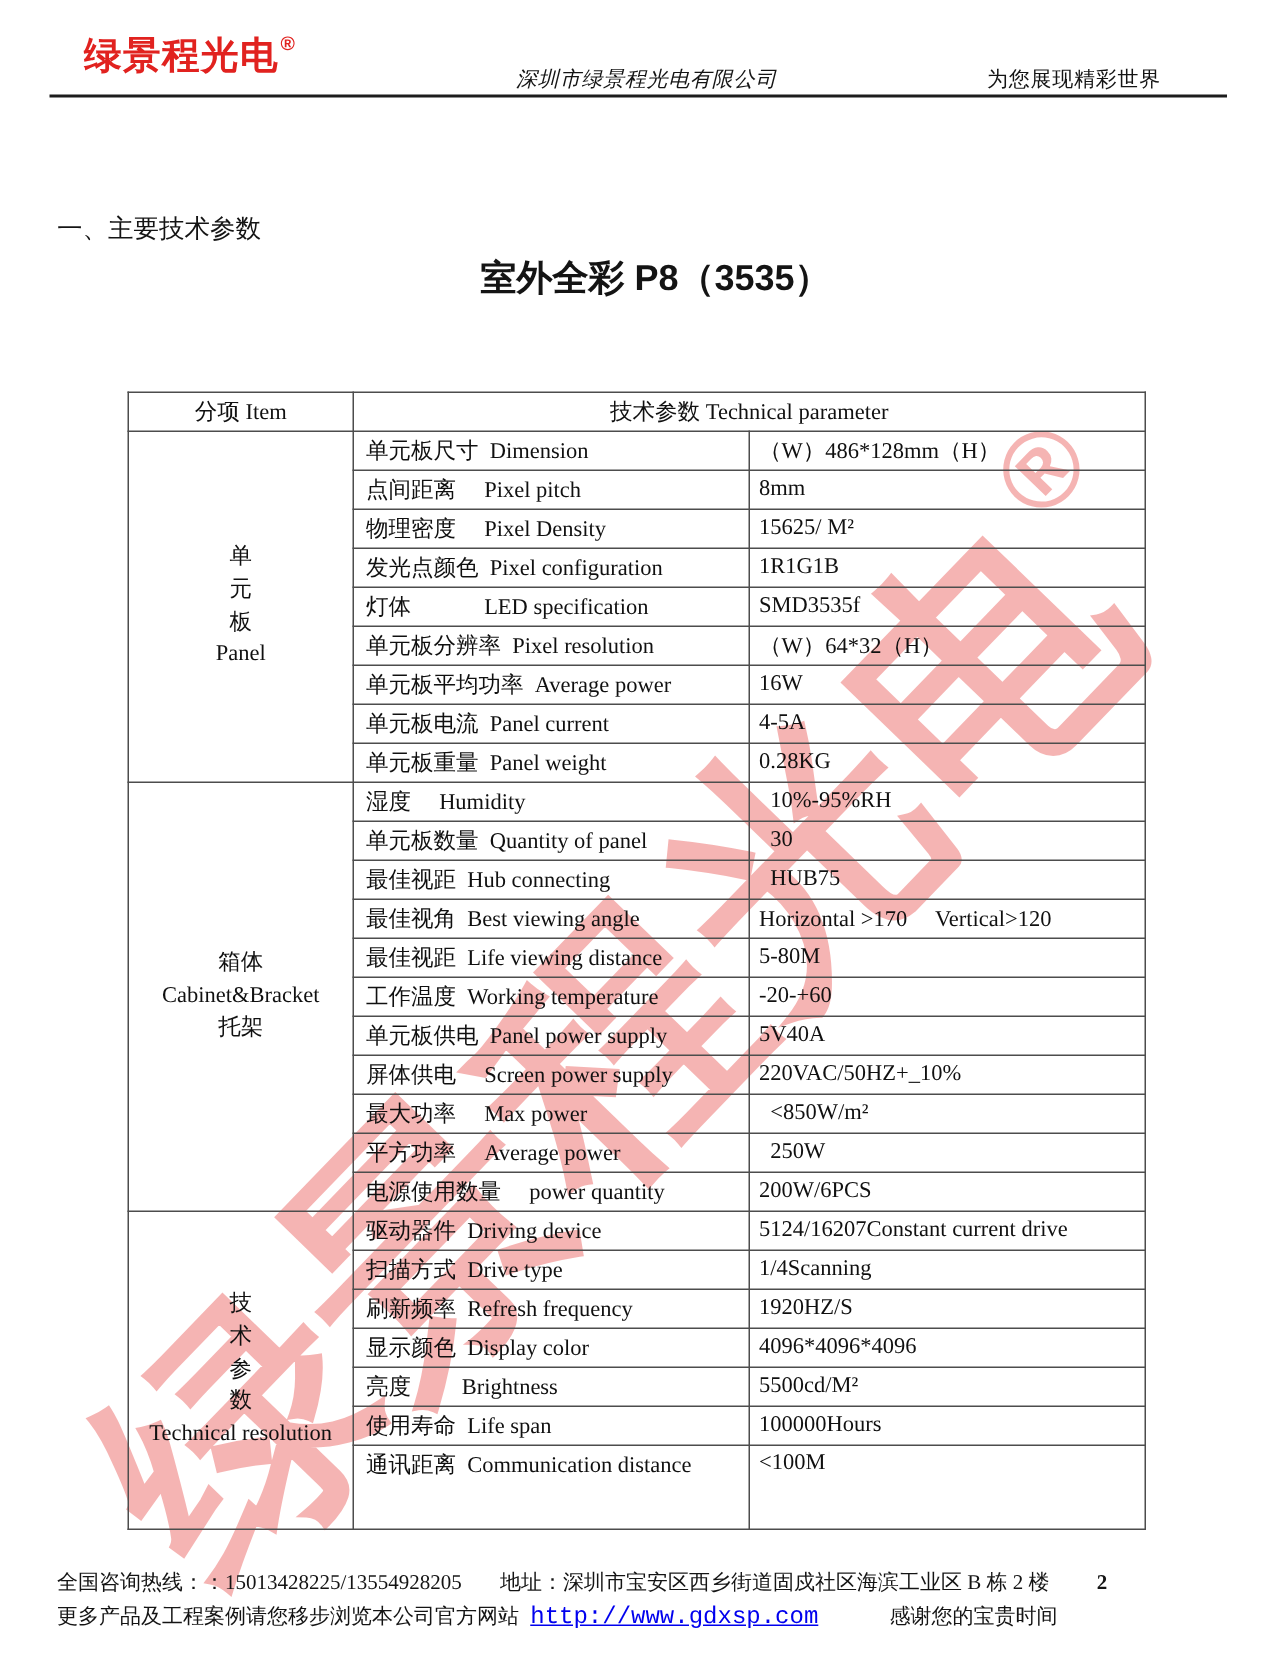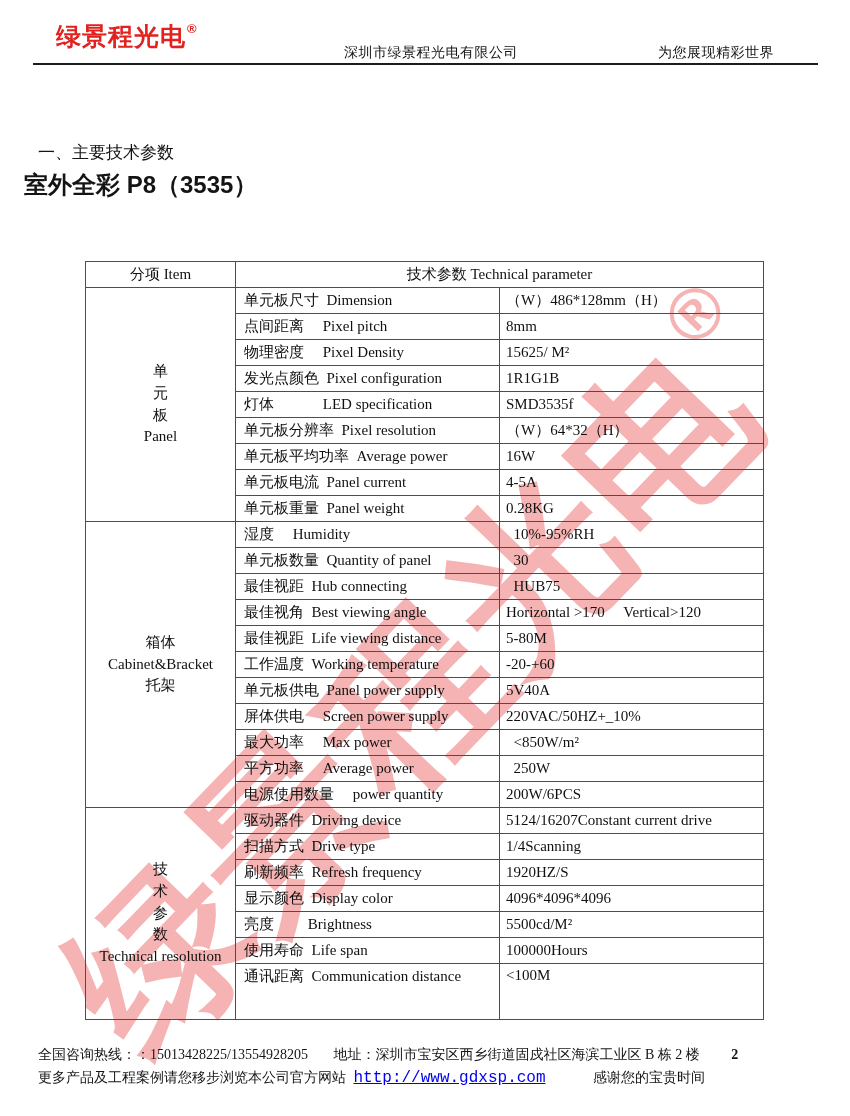--- a/index.html
+++ b/index.html
@@ -18,27 +18,27 @@
   }
   .watermark .wm-reg{font-size:72px;letter-spacing:0;vertical-align:98px;}
   .content{position:absolute;left:0;top:0;width:100%;height:100%;z-index:1;}
   
   .logo{
     position:absolute;left:56px;top:20px;
     font-family:"Liberation Sans","DejaVu Sans",sans-serif;
     font-weight:bold;font-size:25px;letter-spacing:1px;
   }
   .logo .logo-reg{font-size:13px;vertical-align:12px;margin-left:1px;}
-  .company{position:absolute;left:344px;top:44px;font-size:14px;letter-spacing:.5px;}
+  .company{position:absolute;left:344px;top:44px;font-size:14px;letter-spacing:.5px;font-style:italic;}
   .slogan{position:absolute;left:658px;top:44px;font-size:14px;letter-spacing:.5px;}
   .rule{position:absolute;left:33px;right:32px;top:63px;height:2px;background:#1c1c1c;}
   
   .section-heading{position:absolute;left:38px;top:141px;font-size:17px;}
   .title-cn{
-    position:absolute;left:0;right:0;top:169px;
+    position:absolute;left:0;right:0;top:169px;text-align:center;
     font-family:"Liberation Sans","DejaVu Sans",sans-serif;font-weight:bold;font-size:24px;padding-left:24px;
   }
   .title-en{
     position:absolute;left:0;right:0;top:217px;text-align:center;
     font-family:"Liberation Sans","DejaVu Sans",sans-serif;font-weight:bold;font-size:22px;
   }
   
   table.spec{
     position:absolute;left:85px;top:261px;width:678px;
     border-collapse:collapse;table-layout:fixed;background:transparent;

